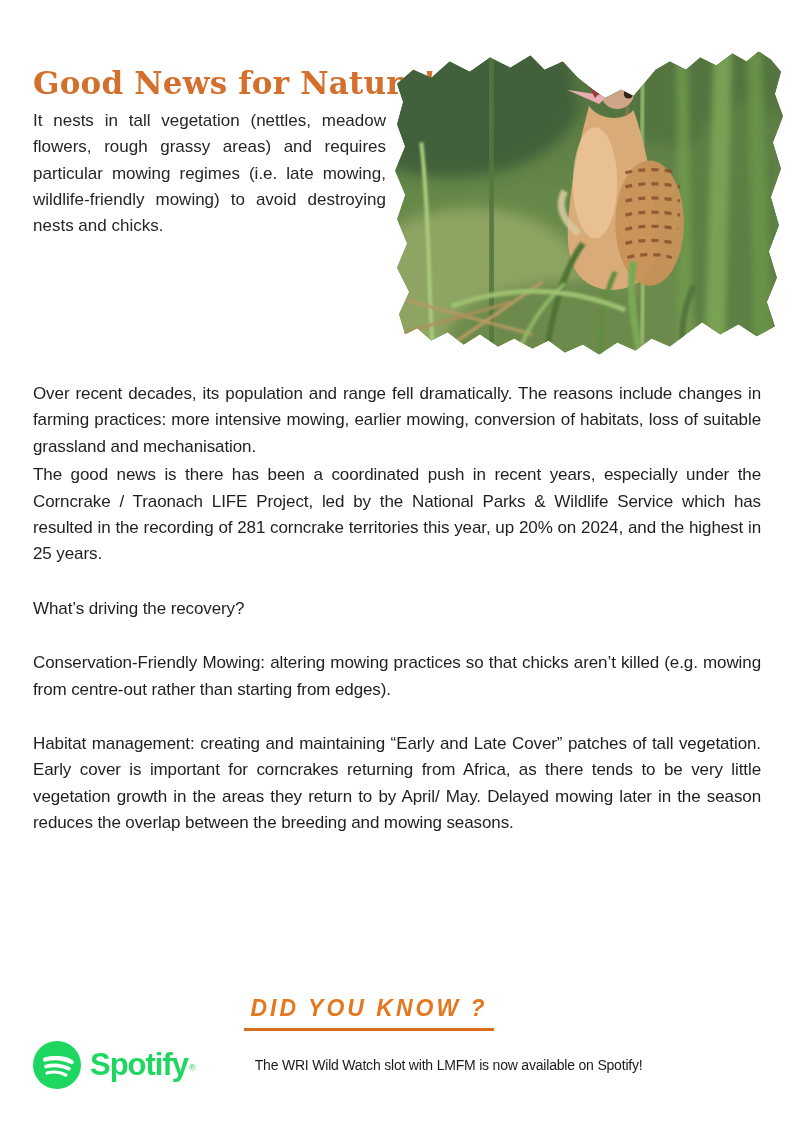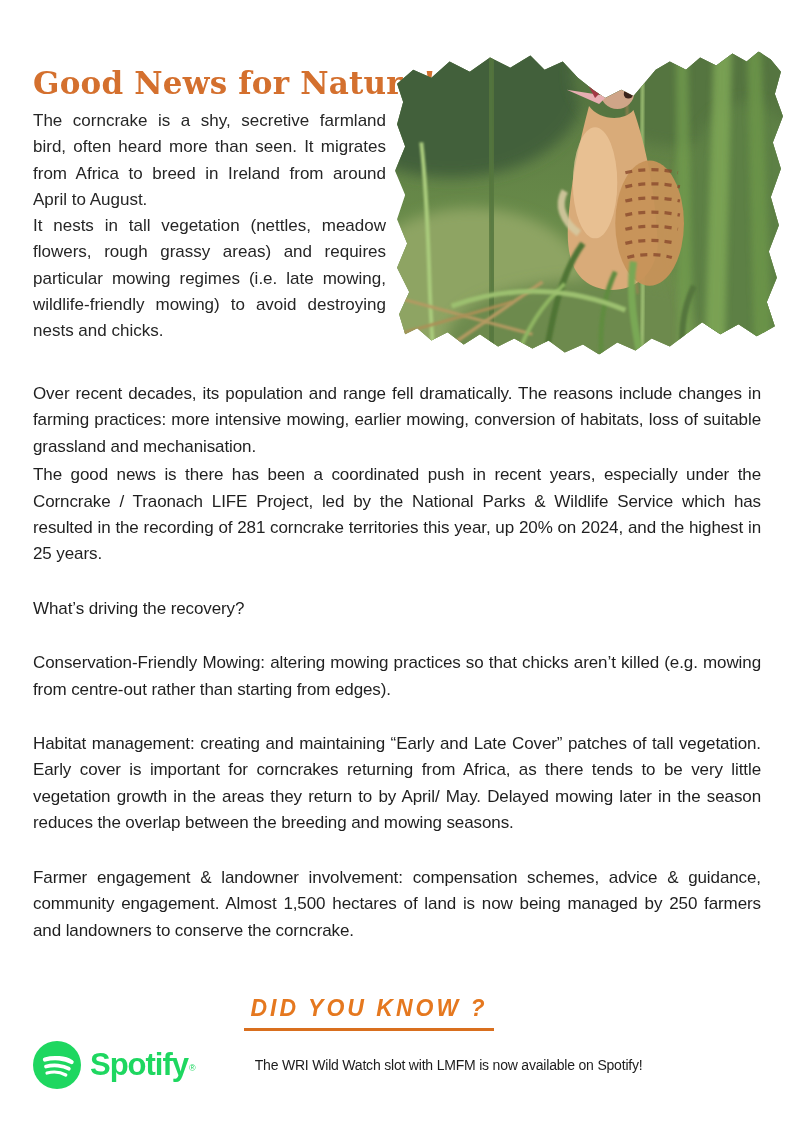--- a/index.html
+++ b/index.html
@@ -45,21 +45,20 @@
   .caption{font-size:14px;color:#1c1c1c;margin-left:23px;letter-spacing:-.2px;}
 </style>
 </head>
 <body>
 
 <div class="page">
 
   <h1 class="title">Good News for Nature!</h1>
 
   <div class="leftcol">
-    <p>The corncrake is a shy, secretive farmland bird, often heard more than seen. It migrates from Africa to breed in Ireland from around April to August.</p>
     <p>It nests in tall vegetation (nettles, meadow flowers, rough grassy areas) and requires particular mowing regimes (i.e. late mowing, wildlife-friendly mowing) to avoid destroying nests and chicks.</p>
   </div>
 
   <div class="photo">
     <svg viewBox="0 0 392 338">
       <defs>
         <linearGradient id="gbg" x1="0" y1="0" x2="0" y2="1">
           <stop offset="0" stop-color="#567441"></stop>
           <stop offset="0.55" stop-color="#688a49"></stop>
           <stop offset="1" stop-color="#75914e"></stop>
@@ -129,21 +128,20 @@
       </g>
     </svg>
   </div>
 
   <div class="fullwidth">
     <p class="joined">Over recent decades, its population and range fell dramatically. The reasons include changes in farming practices: more intensive mowing, earlier mowing, conversion of habitats, loss of suitable grassland and mechanisation.</p>
     <p>The good news is there has been a coordinated push in recent years, especially under the Corncrake / Traonach LIFE Project, led by the National Parks &amp; Wildlife Service which has resulted in the recording of 281 corncrake territories this year, up 20% on 2024, and the highest in 25 years.</p>
     <p class="question">What’s driving the recovery?</p>
     <p>Conservation-Friendly Mowing: altering mowing practices so that chicks aren’t killed (e.g. mowing from centre-out rather than starting from edges).</p>
     <p>Habitat management: creating and maintaining “Early and Late Cover” patches of tall vegetation. Early cover is important for corncrakes returning from Africa, as there tends to be very little vegetation growth in the areas they return to by April/ May. Delayed mowing later in the season reduces the overlap between the breeding and mowing seasons.</p>
-    <p>Farmer engagement &amp; landowner involvement: compensation schemes, advice &amp; guidance, community engagement. Almost 1,500 hectares of land is now being managed by 250 farmers and landowners to conserve the corncrake.</p>
   </div>
 
   <div class="dyk-wrap">
     <span class="dyk">DID YOU KNOW ?</span>
   </div>
 
   <div class="spotify-row">
     <span class="spotify-logo">
       <svg class="spotify-icon" viewBox="0 0 48 48">
         <circle cx="24" cy="24" r="24" fill="#1ED760"></circle>

